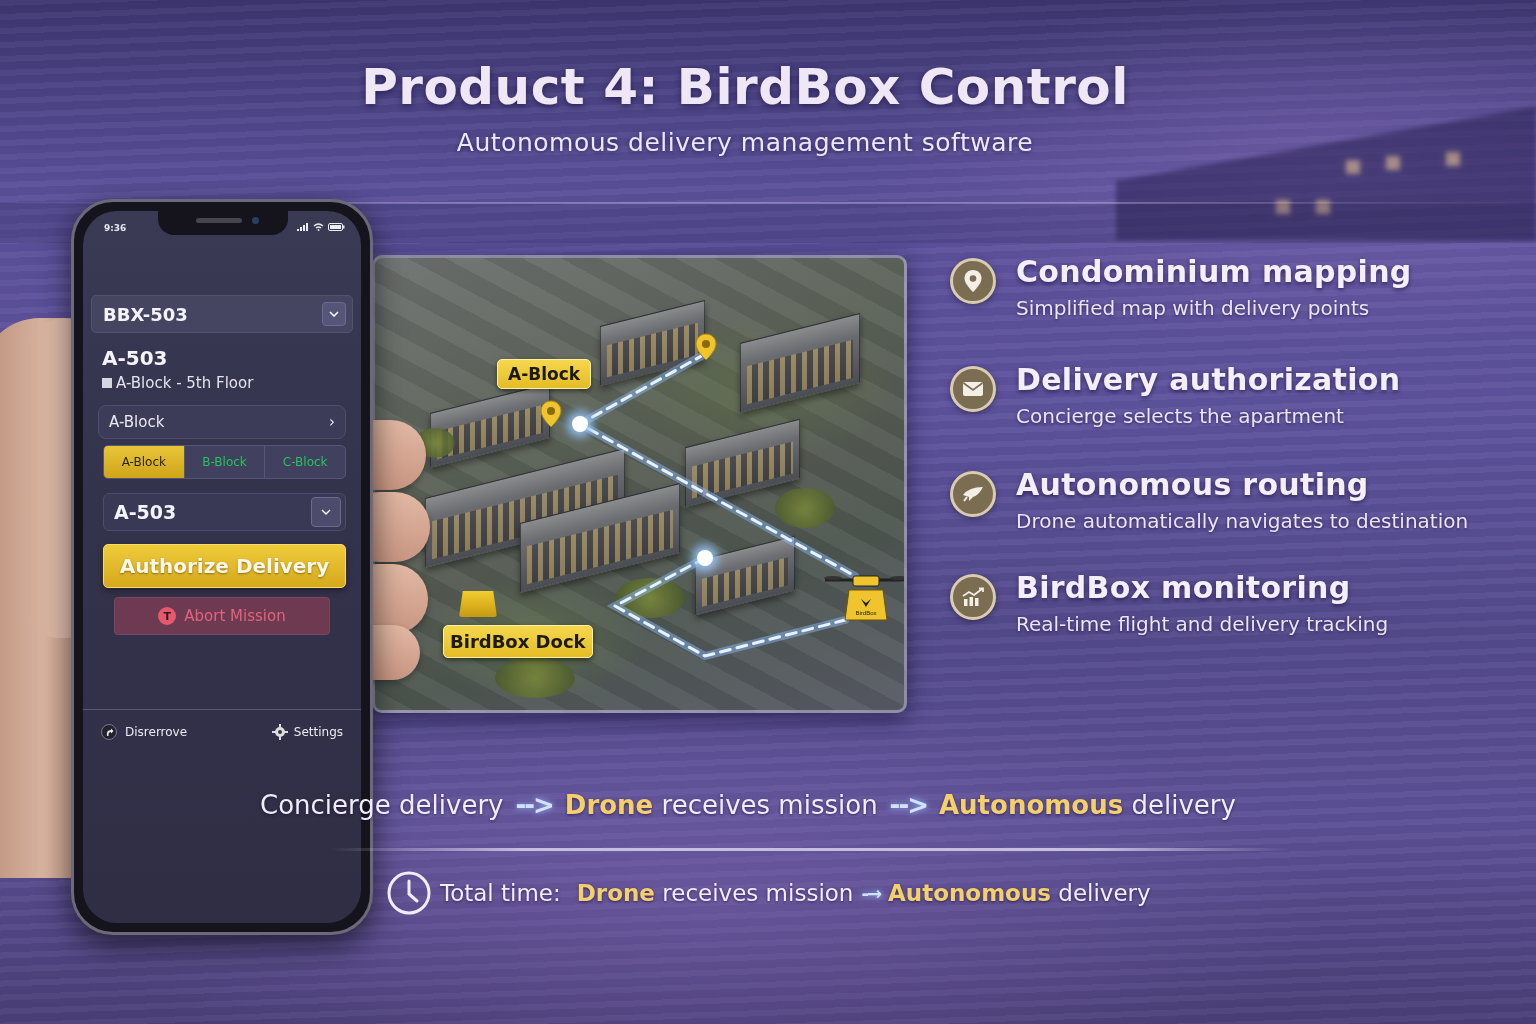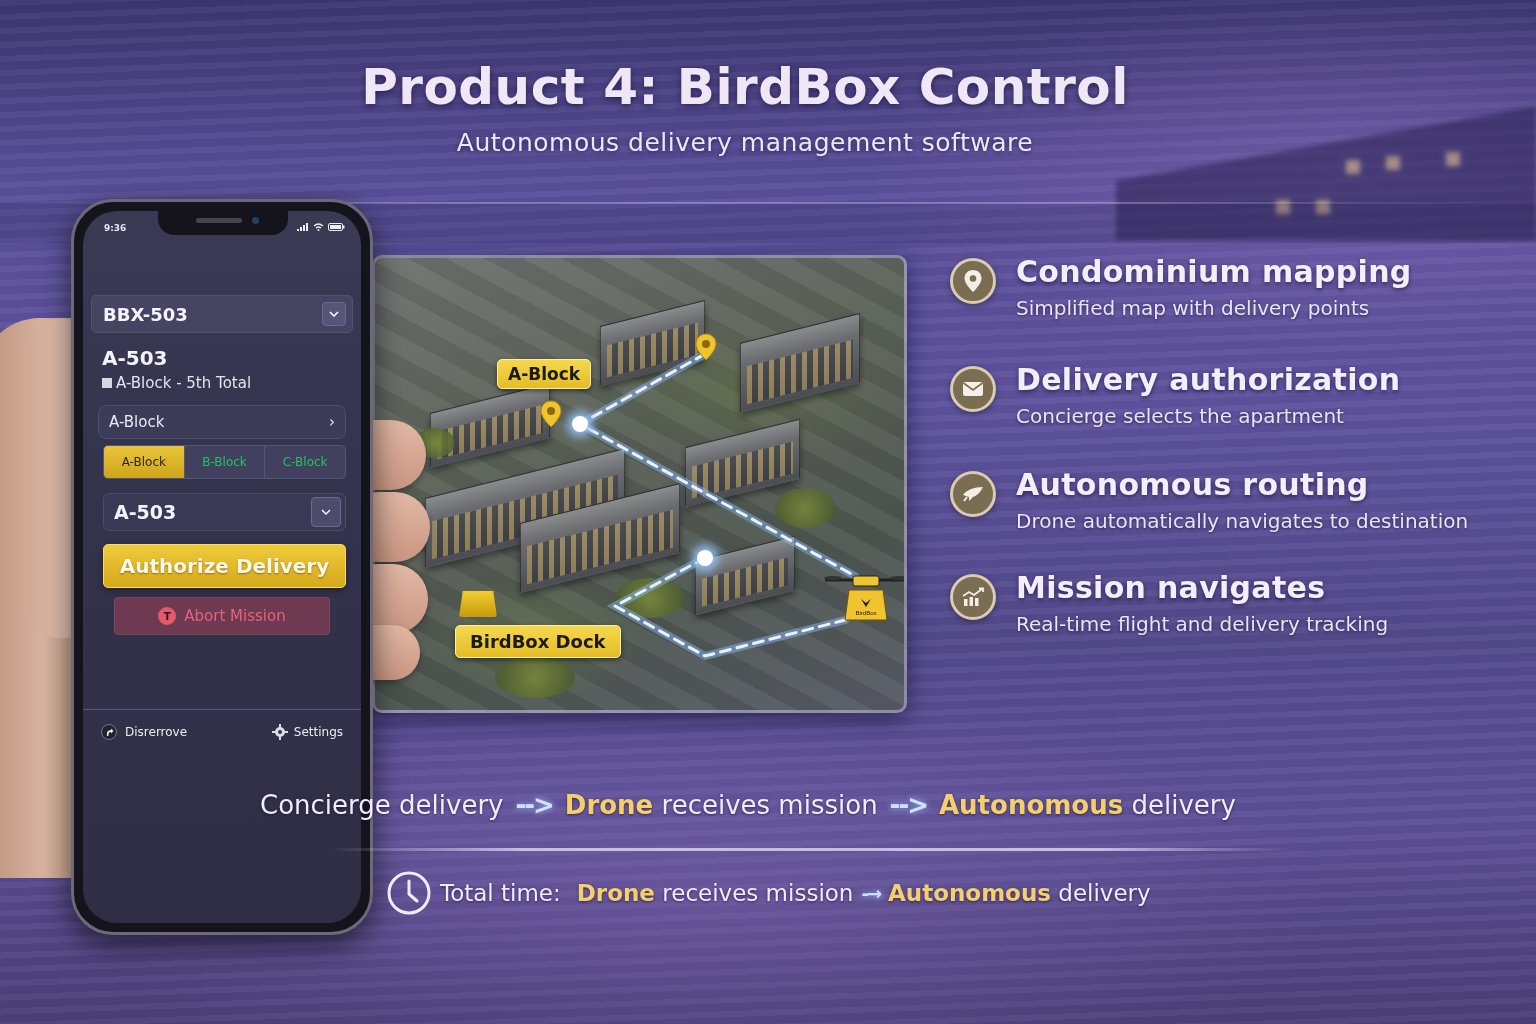--- a/index.html
+++ b/index.html
@@ -259,21 +259,21 @@
     <path d="M11 1 C5 1 1 5.5 1 11 C1 18 11 27 11 27 C11 27 21 18 21 11 C21 5.5 17 1 11 1 Z" fill="#f0c42c" stroke="#a88710"></path>
     <circle cx="11" cy="11" r="4" fill="#8a6a10"></circle>
   </svg>
   <svg class="pin" style="left:165px;top:142px" viewBox="0 0 22 28">
     <path d="M11 1 C5 1 1 5.5 1 11 C1 18 11 27 11 27 C11 27 21 18 21 11 C21 5.5 17 1 11 1 Z" fill="#f0c42c" stroke="#a88710"></path>
     <circle cx="11" cy="11" r="4" fill="#8a6a10"></circle>
   </svg>
 
   <div class="map-label" style="left:122px;top:101px">A-Block</div>
   <div class="dock-box"></div>
-  <div class="map-label" style="left:80px;top:367px;font-size:18px;padding:5px 14px">BirdBox Dock</div>
+  <div class="map-label" style="left:68px;top:367px;font-size:18px;padding:5px 6px">BirdBox Dock</div>
 
   <svg class="drone" viewBox="0 0 86 56">
     <line x1="2" y1="8" x2="84" y2="8" stroke="#222" stroke-width="3"></line>
     <ellipse cx="10" cy="6" rx="9" ry="2" fill="#333"></ellipse>
     <ellipse cx="76" cy="6" rx="9" ry="2" fill="#333"></ellipse>
     <rect x="30" y="4" width="26" height="10" rx="2" fill="#f0c42c" stroke="#222"></rect>
     <path d="M26 18 L60 18 L64 48 L22 48 Z" fill="#f0c42c" stroke="#6b5608"></path>
     <path d="M38 27 L43 31 L48 27 L43 35 Z" fill="#222"></path>
     <text x="43" y="43" font-size="6" text-anchor="middle" fill="#222" font-family="Liberation Sans, sans-serif">BirdBox</text>
   </svg>
@@ -320,21 +320,21 @@
       <div class="sq-btn">
         <svg width="10" height="6" viewBox="0 0 10 6">
             <path d="M1 1 L5 5 L9 1" stroke="#fff" stroke-width="1.6" fill="none"></path>
           </svg>
       </div>
     </div>
 
     <div class="apt-title">A-503</div>
     <div class="apt-sub">
       <span class="sq"></span>
-      <span>A-Block - 5th Total</span>
+      <span>A-Block - 5th Floor</span>
     </div>
 
     <div class="block-row">
       <span class="lbl">A-Block</span>
       <span class="chev">›</span>
     </div>
 
     <div class="seg">
       <div class="active">A-Block</div>
       <div>B-Block</div>
@@ -418,21 +418,21 @@
 <div class="feature" style="top:570px">
   <div class="ficon">
     <svg width="24" height="20" viewBox="0 0 24 20">
         <rect x="3" y="12" width="3.5" height="7" fill="#f3efe6"></rect>
         <rect x="8.5" y="10" width="3.5" height="9" fill="#f3efe6"></rect>
         <rect x="14" y="11" width="3.5" height="8" fill="#f3efe6"></rect>
         <path d="M2 9 L8 5 L13 8 L21 2" stroke="#f3efe6" stroke-width="1.8" fill="none"></path>
         <path d="M18 1.5 L22 1.5 L22 5" stroke="#f3efe6" stroke-width="1.8" fill="none"></path>
       </svg>
   </div>
-  <div class="ftitle">Mission navigates</div>
+  <div class="ftitle">BirdBox monitoring</div>
   <div class="fdesc">Real-time flight and delivery tracking</div>
 </div>
 
 <div class="flow">
   <span>Concierge delivery</span>
   <span class="arrow">--&gt;</span>
   <span><span class="hl">Drone</span><span> receives mission</span></span>
   <span class="arrow">--&gt;</span>
   <span><span class="hl">Autonomous</span><span> delivery</span></span>
 </div>

